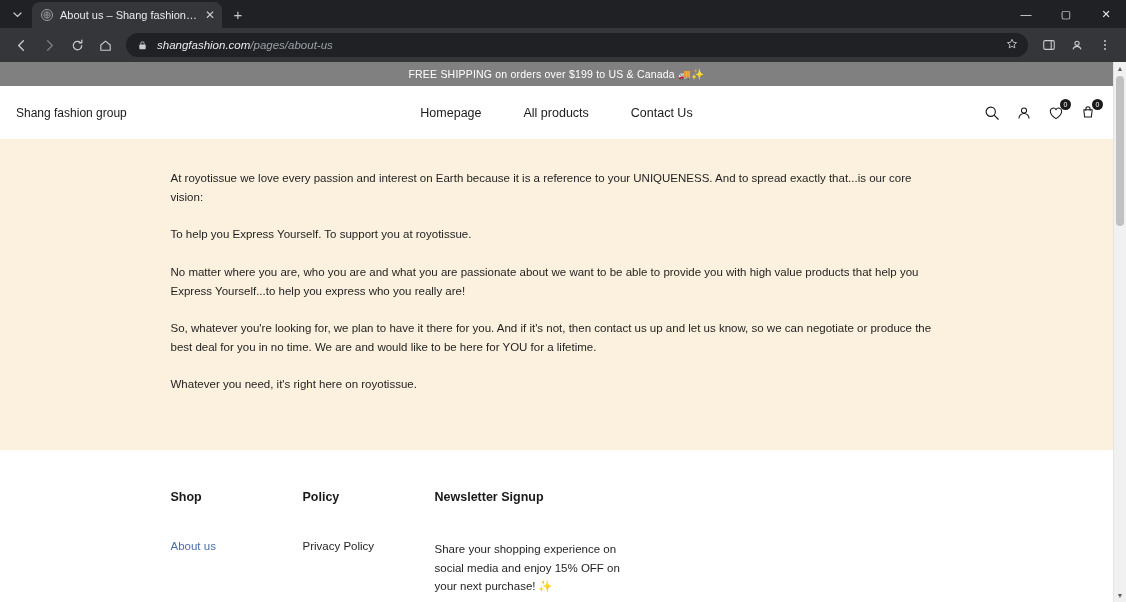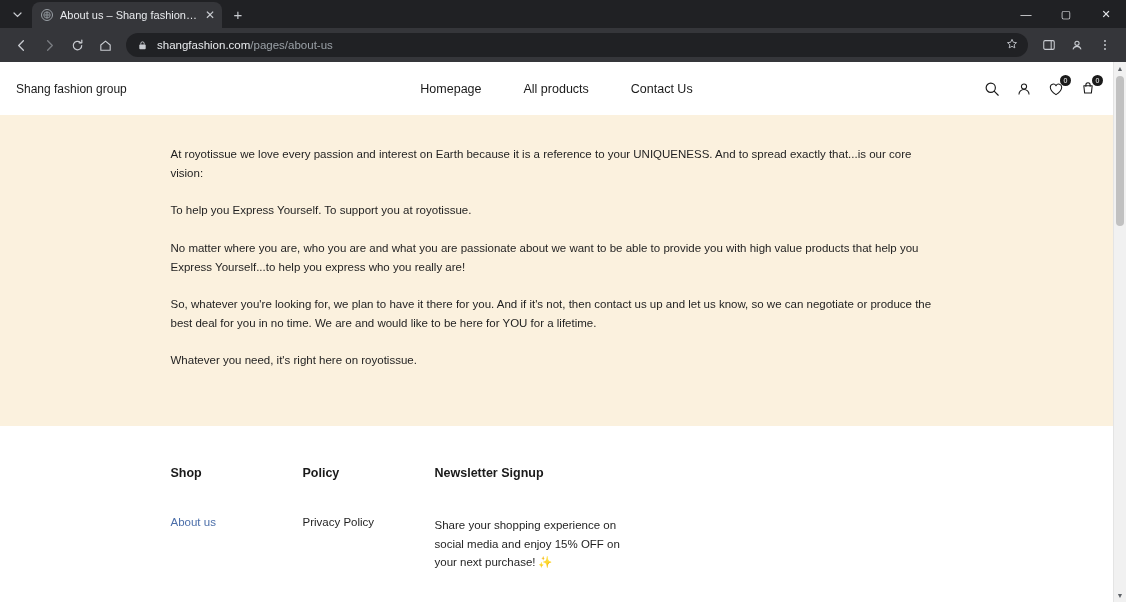--- a/index.html
+++ b/index.html
@@ -48,21 +48,21 @@
 
   .toolbar {
     height:34px; background:#35363a; display:flex; align-items:center;
     padding:0 8px; gap:2px;
   }
   .navbtn { width:26px; height:26px; display:flex; align-items:center; justify-content:center; color:#c9ccd1; }
   .navbtn.disabled { color:#7a7d82; }
   .omnibox {
     flex:1 1 auto; height:24px; background:#202124; border-radius:13px;
     display:flex; align-items:center; padding:0 10px; gap:8px;
-    margin:0 6px; color:#e8eaed; font-size:11.5px;
+    margin:0 6px; color:#e8eaed; font-size:11.5px;font-style:italic;
   }
   .omnibox .lock { width:13px; height:13px; display:flex; align-items:center; justify-content:center; color:#c9ccd1;}
   .url-host { color:#e8eaed; }
   .url-path { color:#9aa0a6; }
   .omnibox .star { margin-left:auto; color:#c9ccd1; }
   .tb-icon { width:26px; height:26px; display:flex; align-items:center; justify-content:center; color:#c9ccd1; }
 
   
   .viewport { flex:1 1 auto; position:relative; background:#fff; overflow:hidden; }
   .page { position:absolute; inset:0 13px 0 0; overflow:hidden; background:#fff; }
@@ -210,20 +210,21 @@
           <circle cx="8" cy="3.4" r="1.1" fill="#c9ccd1"></circle>
           <circle cx="8" cy="8" r="1.1" fill="#c9ccd1"></circle>
           <circle cx="8" cy="12.6" r="1.1" fill="#c9ccd1"></circle>
         </svg>
     </div>
   </div>
 
   <div class="viewport">
     <div class="page">
 
+      <div class="announce">FREE SHIPPING on orders over $199 to US &amp; Canada 🚚✨</div>
 
       <header class="site">
         <div class="brand">Shang fashion group</div>
         <nav class="mainnav">
           <a href="#">Homepage</a>
           <a href="#">All products</a>
           <a href="#">Contact Us</a>
         </nav>
         <div class="header-icons">
           <div class="hicon">

